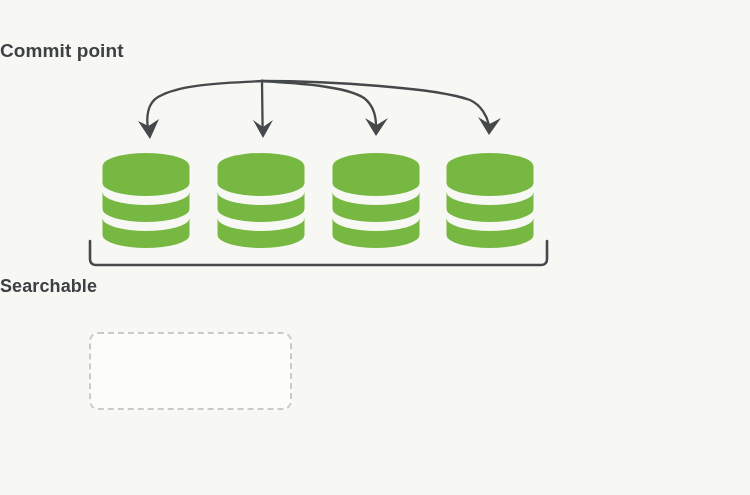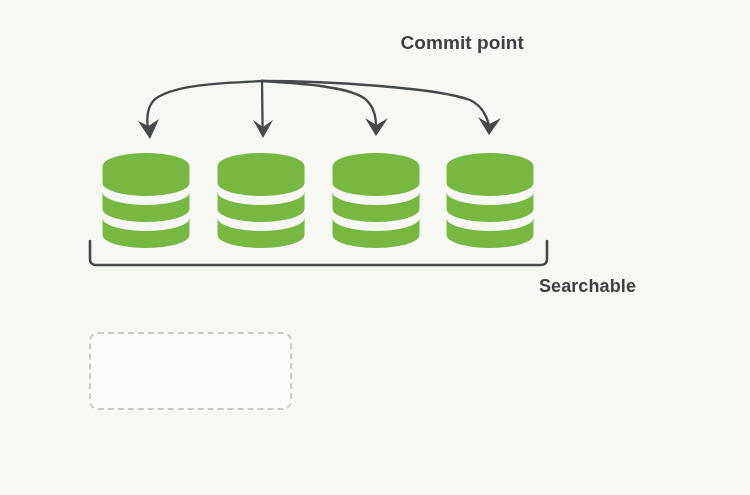--- a/index.html
+++ b/index.html
@@ -30,30 +30,30 @@
   .label {
     position: absolute;
     font-family: "Liberation Sans", sans-serif;
     font-weight: bold;
     color: #3d4044;
     white-space: nowrap;
     letter-spacing: 0.1px;
   }
   .label-commit {
     left: 0;
-    top: 32px;
+    top: 40px;
     width: 524px;
-    text-align: right;
+    text-align: left;
     font-size: 19px;
   }
   .label-searchable {
     left: 0;
     top: 276px;
     width: 636px;
-    text-align: right;
+    text-align: left;
     font-size: 18px;
   }
   .label-buffer {
     left: 0;
     top: 423px;
     width: 381px;
     text-align: center;
     font-size: 18px;
   }
   .mem-box {

